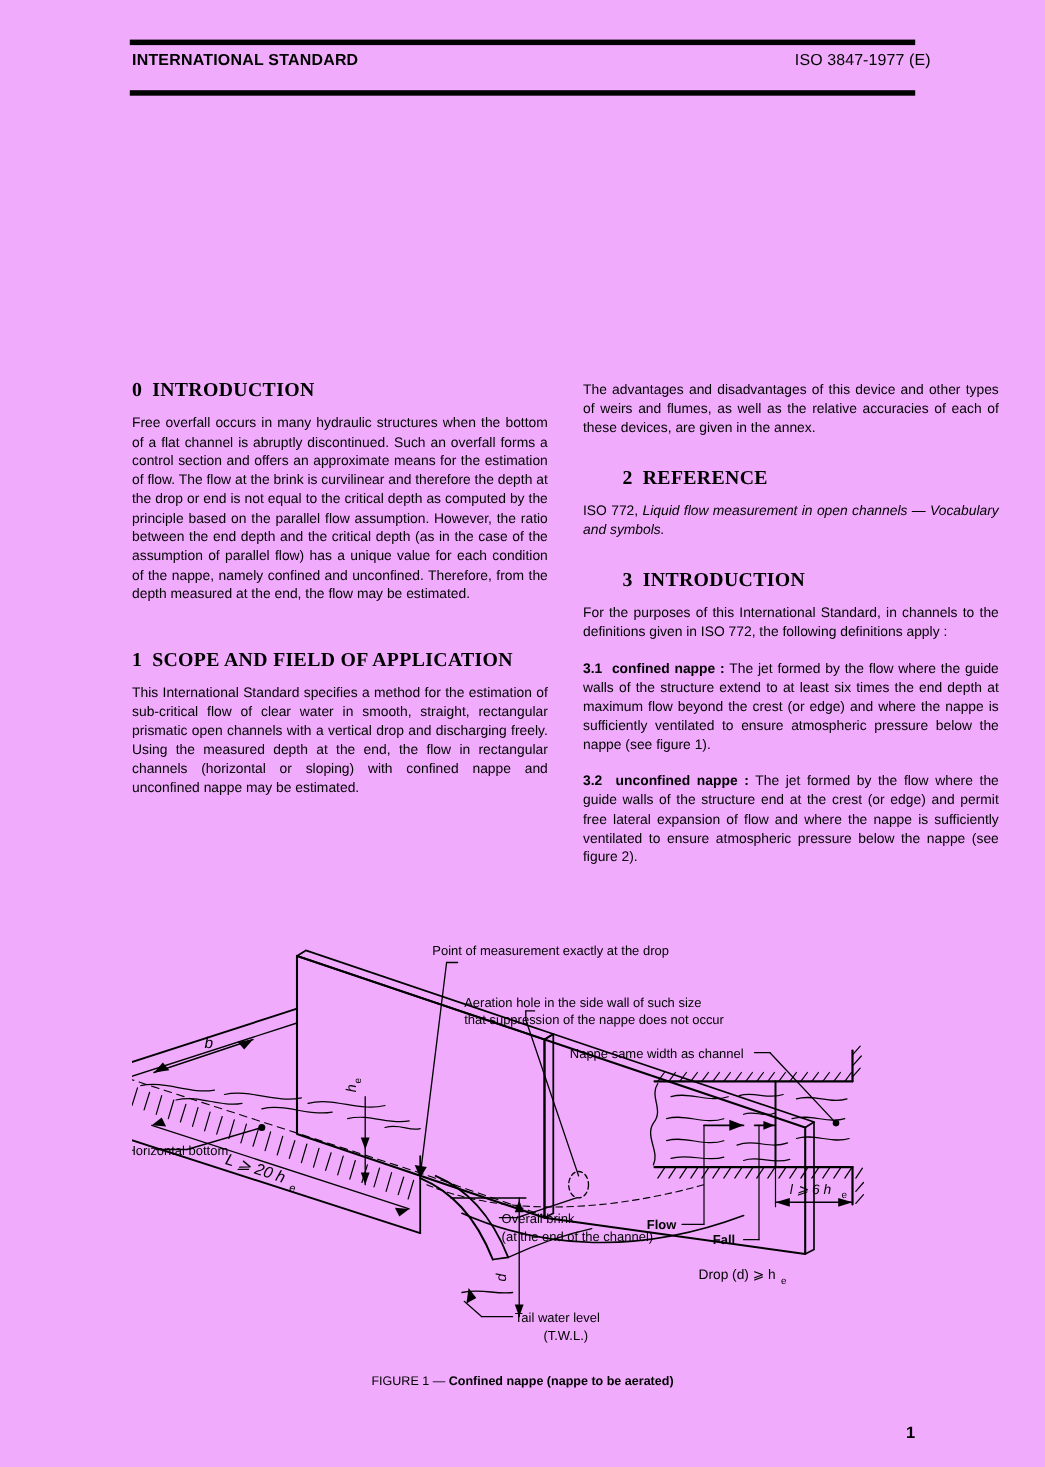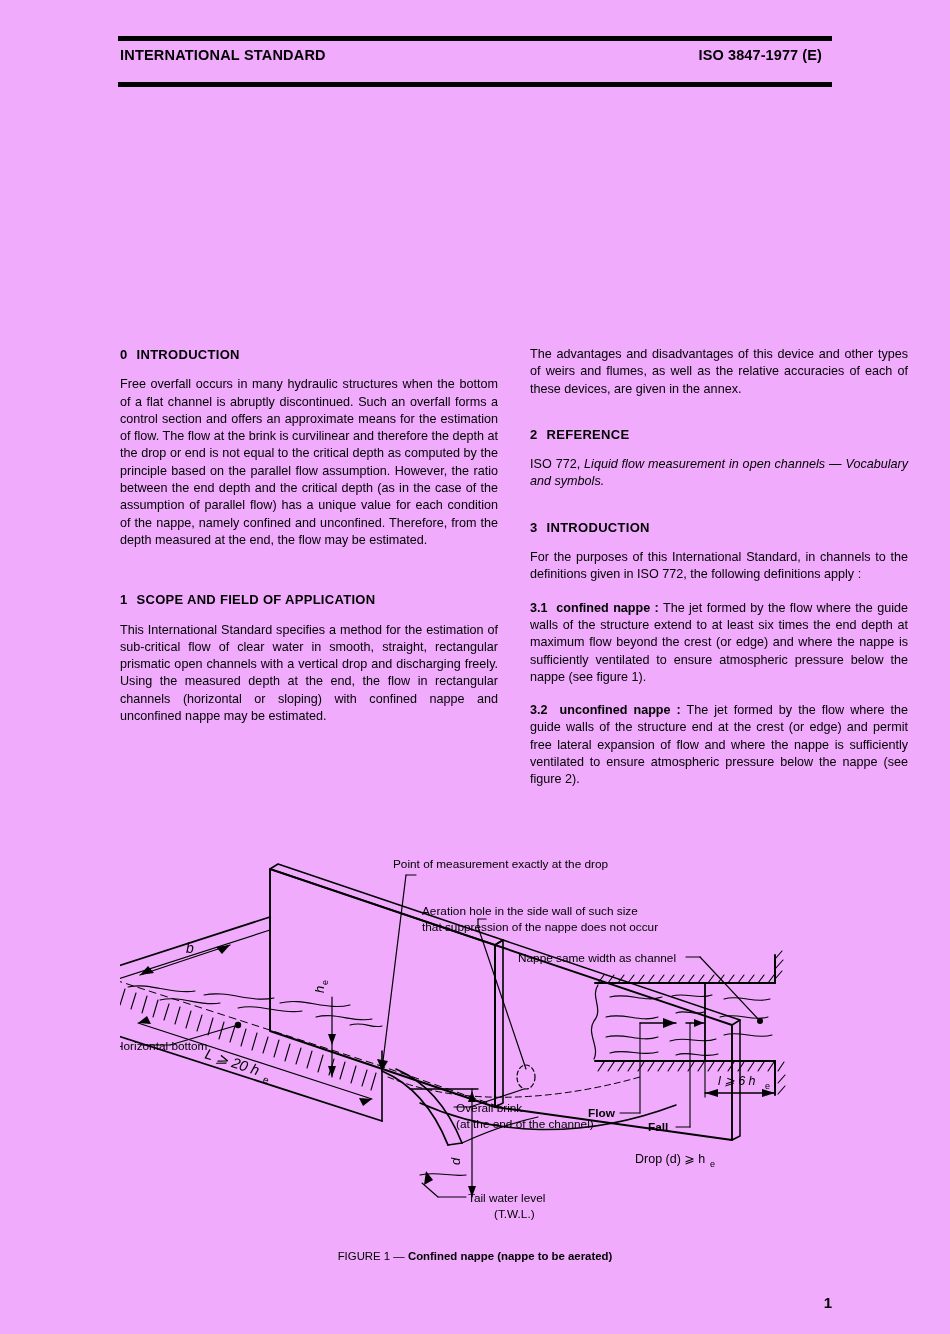--- a/index.html
+++ b/index.html
@@ -39,24 +39,24 @@
   .hdr-left {
     position: absolute;
     left: 120px;
     top: 47px;
     font-size: 14.5px;
     font-weight: bold;
     letter-spacing: 0.2px;
   }
   .hdr-right {
     position: absolute;
-    right: 128px;
+    right: 104px;
     top: 47px;
     font-size: 14.5px;
-    font-weight: bold;
+    font-weight: normal;
     letter-spacing: 0.1px;
   }
 
   
   .doc-title {
     position: absolute;
     left: 121px;
     top: 166px;
     width: 720px;
     font-size: 26px;
@@ -72,31 +72,32 @@
     width: 382px;
     font-size: 12.6px;
     line-height: 17.3px;
     text-align: justify;
   }
   .col.left  { left: 120px; }
   .col.right { left: 530px; }
 
   .sec-head {
     font-weight: bold;
-    font-size: 13px;
+    font-size: 18px;
     letter-spacing: 0.3px;
     margin: 0 0 13px 0;
+    font-family: Liberation Serif, serif;
   }
   .sec-head .num { margin-right: 9px; }
   p.body {
     margin: 0 4px 16px 0;
     text-align: justify;
   }
   p.body:last-child { margin-bottom: 0; }
-  .gap-before { margin-top: 28px; }
+  .gap-before { margin-top: 28px; margin-left: 36px; }
   .gap-before-lg { margin-top: 42px; }
   em.it { font-style: italic; }
   b.run { font-weight: bold; }
 
   
   .figure-area {
     position: absolute;
     left: 120px;
     top: 845px;
     width: 715px;

